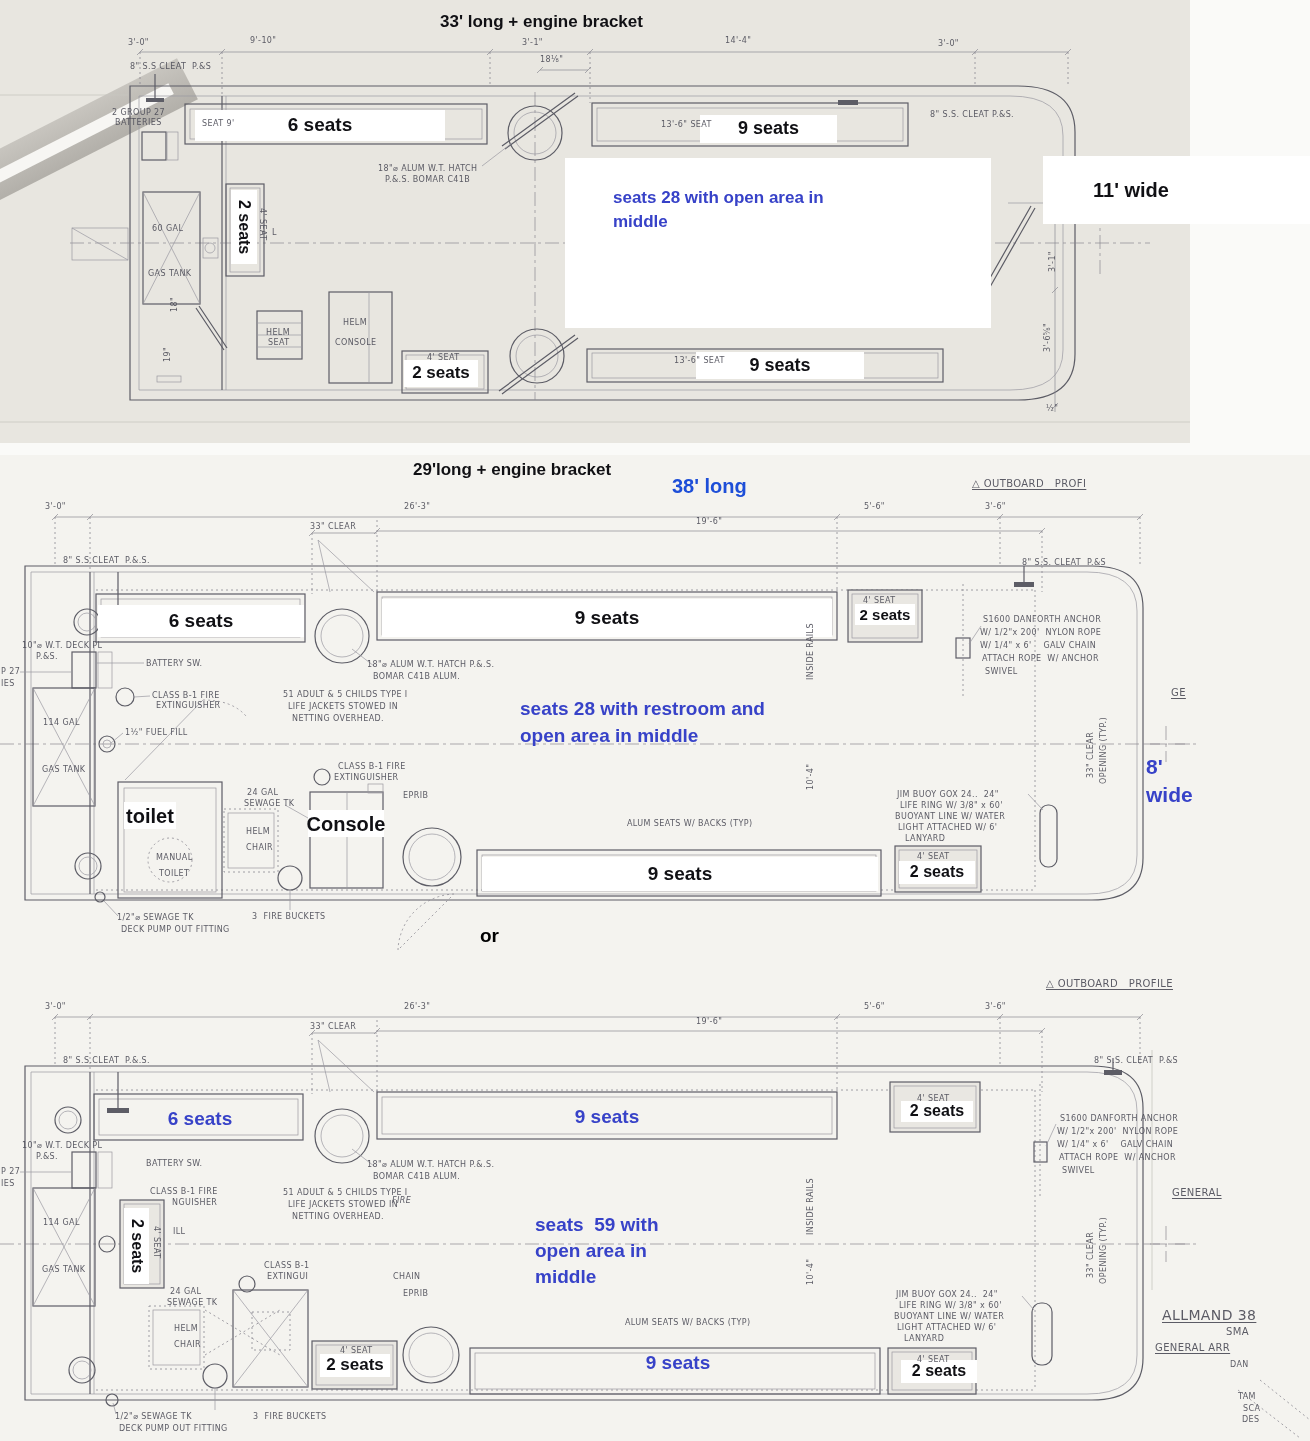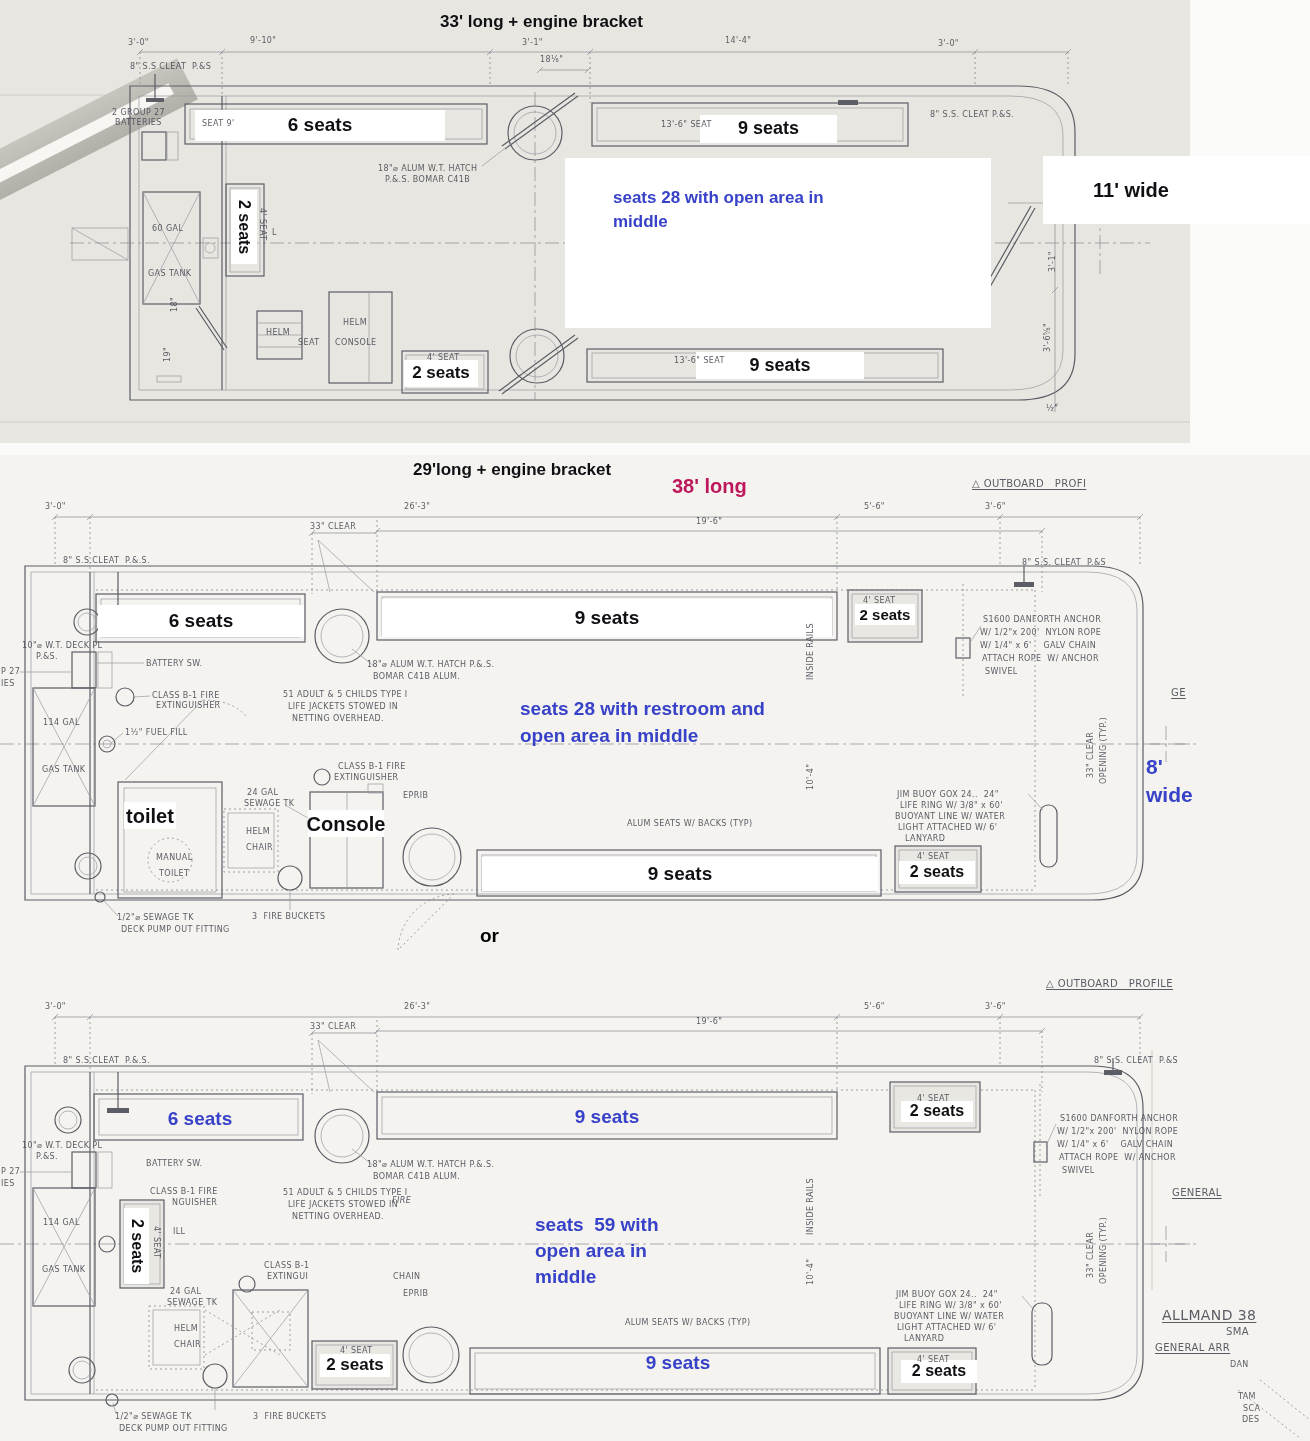--- a/index.html
+++ b/index.html
@@ -210,42 +210,42 @@
       <path class="s1" d="M118,1072 V1108"></path>
         <rect x="107" y="1108" width="22" height="5" fill="#5d5d66"></rect>
       <path class="s1" d="M1113,1058 V1070"></path>
         <rect x="1104" y="1070" width="18" height="5" fill="#5d5d66"></rect>
       <path class="edge" d="M1152,1050 V1290"></path>
     </g>
   </svg>
 
   <div class="ov" style="left:440px;top:11px;font-size:17px;color:#101014">33' long + engine bracket</div>
   <div class="ov" style="left:413px;top:459px;font-size:17px;color:#101014">29'long + engine bracket</div>
-  <div class="ov" style="left:672px;top:473px;font-size:20px;color:#be185d">38' long</div>
+  <div class="ov" style="left:672px;top:473px;font-size:20px;color:#1d4ed8">38' long</div>
   <div class="ov" style="left:480px;top:924px;font-size:19px;color:#000000">or</div>
 
   <div id="labels">
       <div class="ov box" style="left: 195px; top: 110px; width: 250px; height: 31px; font-size: 19px; color: rgb(16, 16, 20); display: flex; align-items: center; justify-content: center;">6 seats</div>
       <div class="ov box" style="left: 700px; top: 115px; width: 137px; height: 28px; font-size: 18px; color: rgb(16, 16, 20); display: flex; align-items: center; justify-content: center;">9 seats</div>
       <div class="ov box" style="left: 565px; top: 158px; width: 378px; height: 142px; font-size: 17px; line-height: 24px; color: rgb(55, 66, 200); display: flex; align-items: flex-start; justify-content: flex-start; padding-left: 48px; padding-top: 28px;">seats 28 with open area in
 middle</div>
       <div class="ov box" style="left: 1043px; top: 156px; width: 238px; height: 68px; font-size: 20px; color: rgb(16, 16, 20); display: flex; align-items: center; justify-content: flex-start; padding-left: 50px;">11' wide</div>
       <div class="ov box" style="left: 231px; top: 190px; width: 26px; height: 74px; font-size: 16px; color: rgb(16, 16, 20); display: flex; align-items: center; justify-content: center; writing-mode: vertical-rl;">2 seats</div>
       <div class="ov box" style="left: 404px; top: 360px; width: 74px; height: 27px; font-size: 17px; color: rgb(16, 16, 20); display: flex; align-items: center; justify-content: center;">2 seats</div>
       <div class="ov box" style="left: 696px; top: 352px; width: 168px; height: 27px; font-size: 18px; color: rgb(16, 16, 20); display: flex; align-items: center; justify-content: center;">9 seats</div>
       <div class="note" style="left: 130px; top: 62px;">8" S.S CLEAT  P.&amp;S</div>
       <div class="note" style="left: 112px; top: 108px;">2 GROUP 27</div>
       <div class="note" style="left: 115px; top: 118px;">BATTERIES</div>
       <div class="note" style="left: 202px; top: 119px;">SEAT 9'</div>
       <div class="note" style="left: 378px; top: 164px;">18"⌀ ALUM W.T. HATCH</div>
       <div class="note" style="left: 385px; top: 175px;">P.&amp;.S. BOMAR C41B</div>
       <div class="note" style="left: 152px; top: 224px;">60 GAL</div>
       <div class="note" style="left: 148px; top: 269px;">GAS TANK</div>
       <div class="note" style="left: 266px; top: 328px;">HELM</div>
-      <div class="note" style="left: 268px; top: 338px; margin-left: 30px;">SEAT</div>
+      <div class="note" style="left: 268px; top: 338px;">SEAT</div>
       <div class="note" style="left: 343px; top: 318px;">HELM</div>
       <div class="note" style="left: 335px; top: 338px;">CONSOLE</div>
       <div class="note" style="left: 661px; top: 120px;">13'-6" SEAT</div>
       <div class="note" style="left: 674px; top: 356px;">13'-6" SEAT</div>
       <div class="note" style="left: 427px; top: 353px;">4' SEAT</div>
       <div class="note" style="left: 258px; top: 208px; writing-mode: vertical-rl;">4' SEAT</div>
       <div class="note" style="left: 930px; top: 110px;">8" S.S. CLEAT P.&amp;S.</div>
       <div class="note" style="left: 128px; top: 38px;">3'-0"</div>
       <div class="note" style="left: 250px; top: 36px;">9'-10"</div>
       <div class="note" style="left: 522px; top: 38px;">3'-1"</div>

